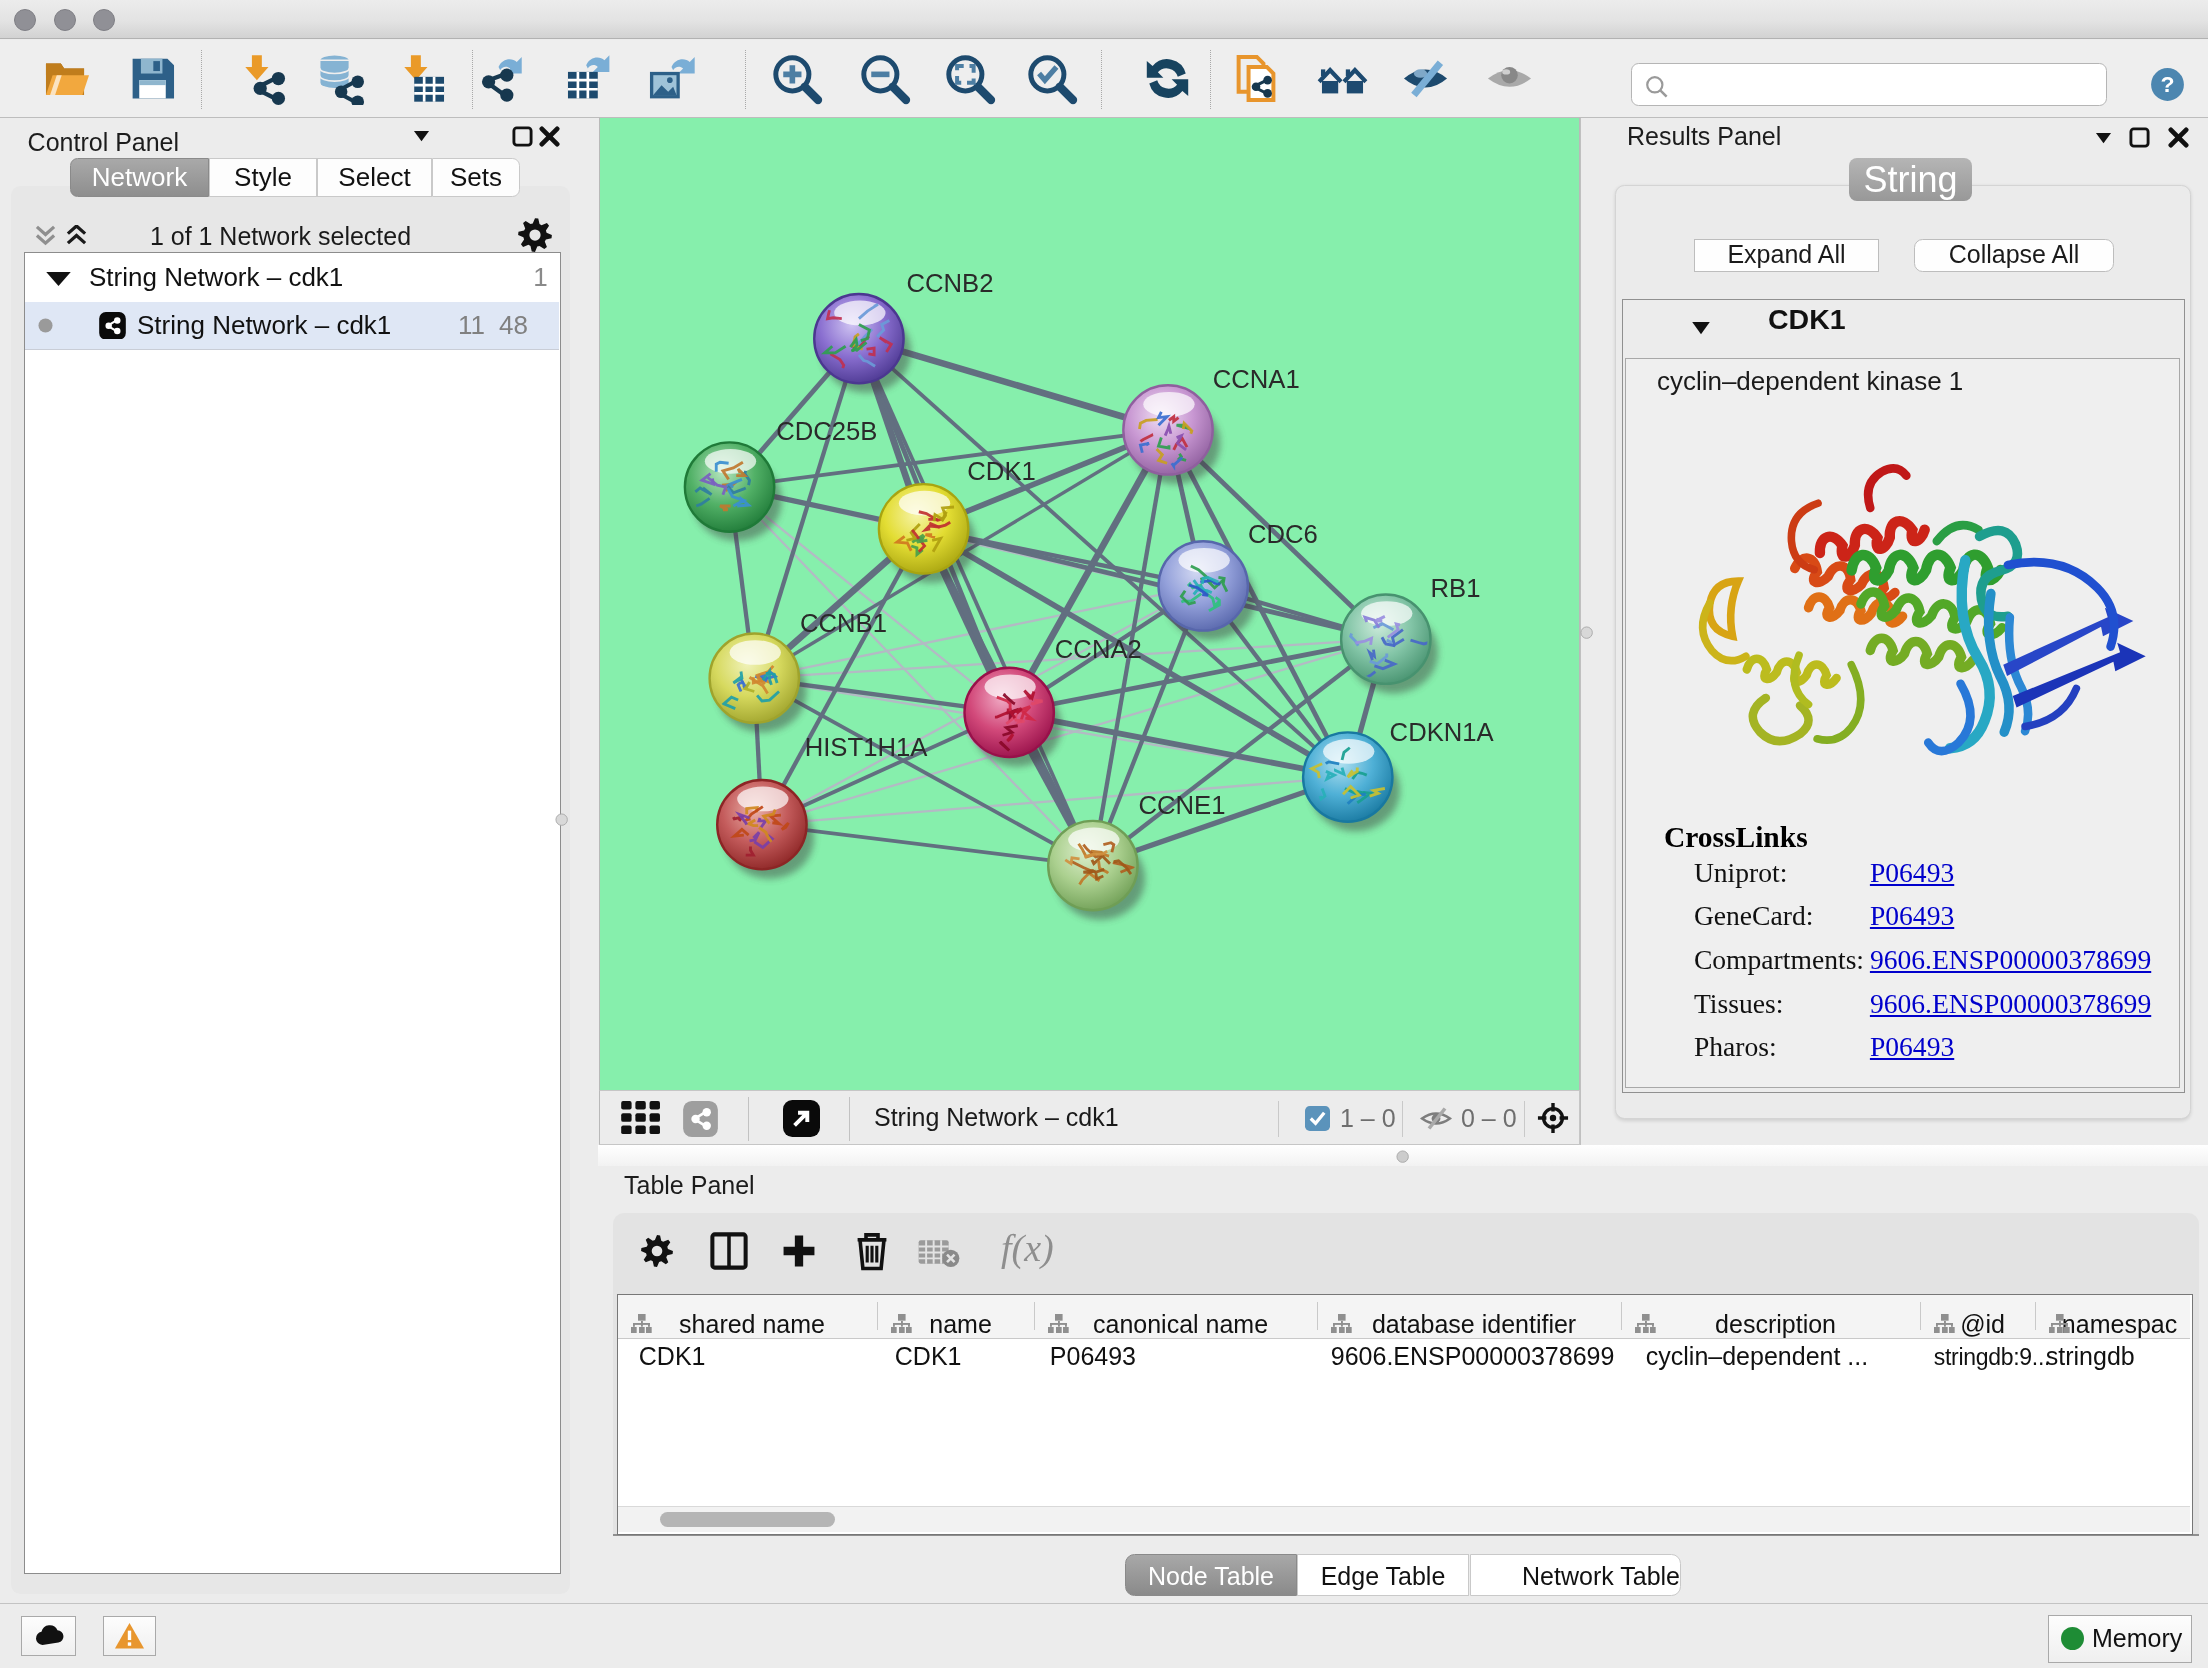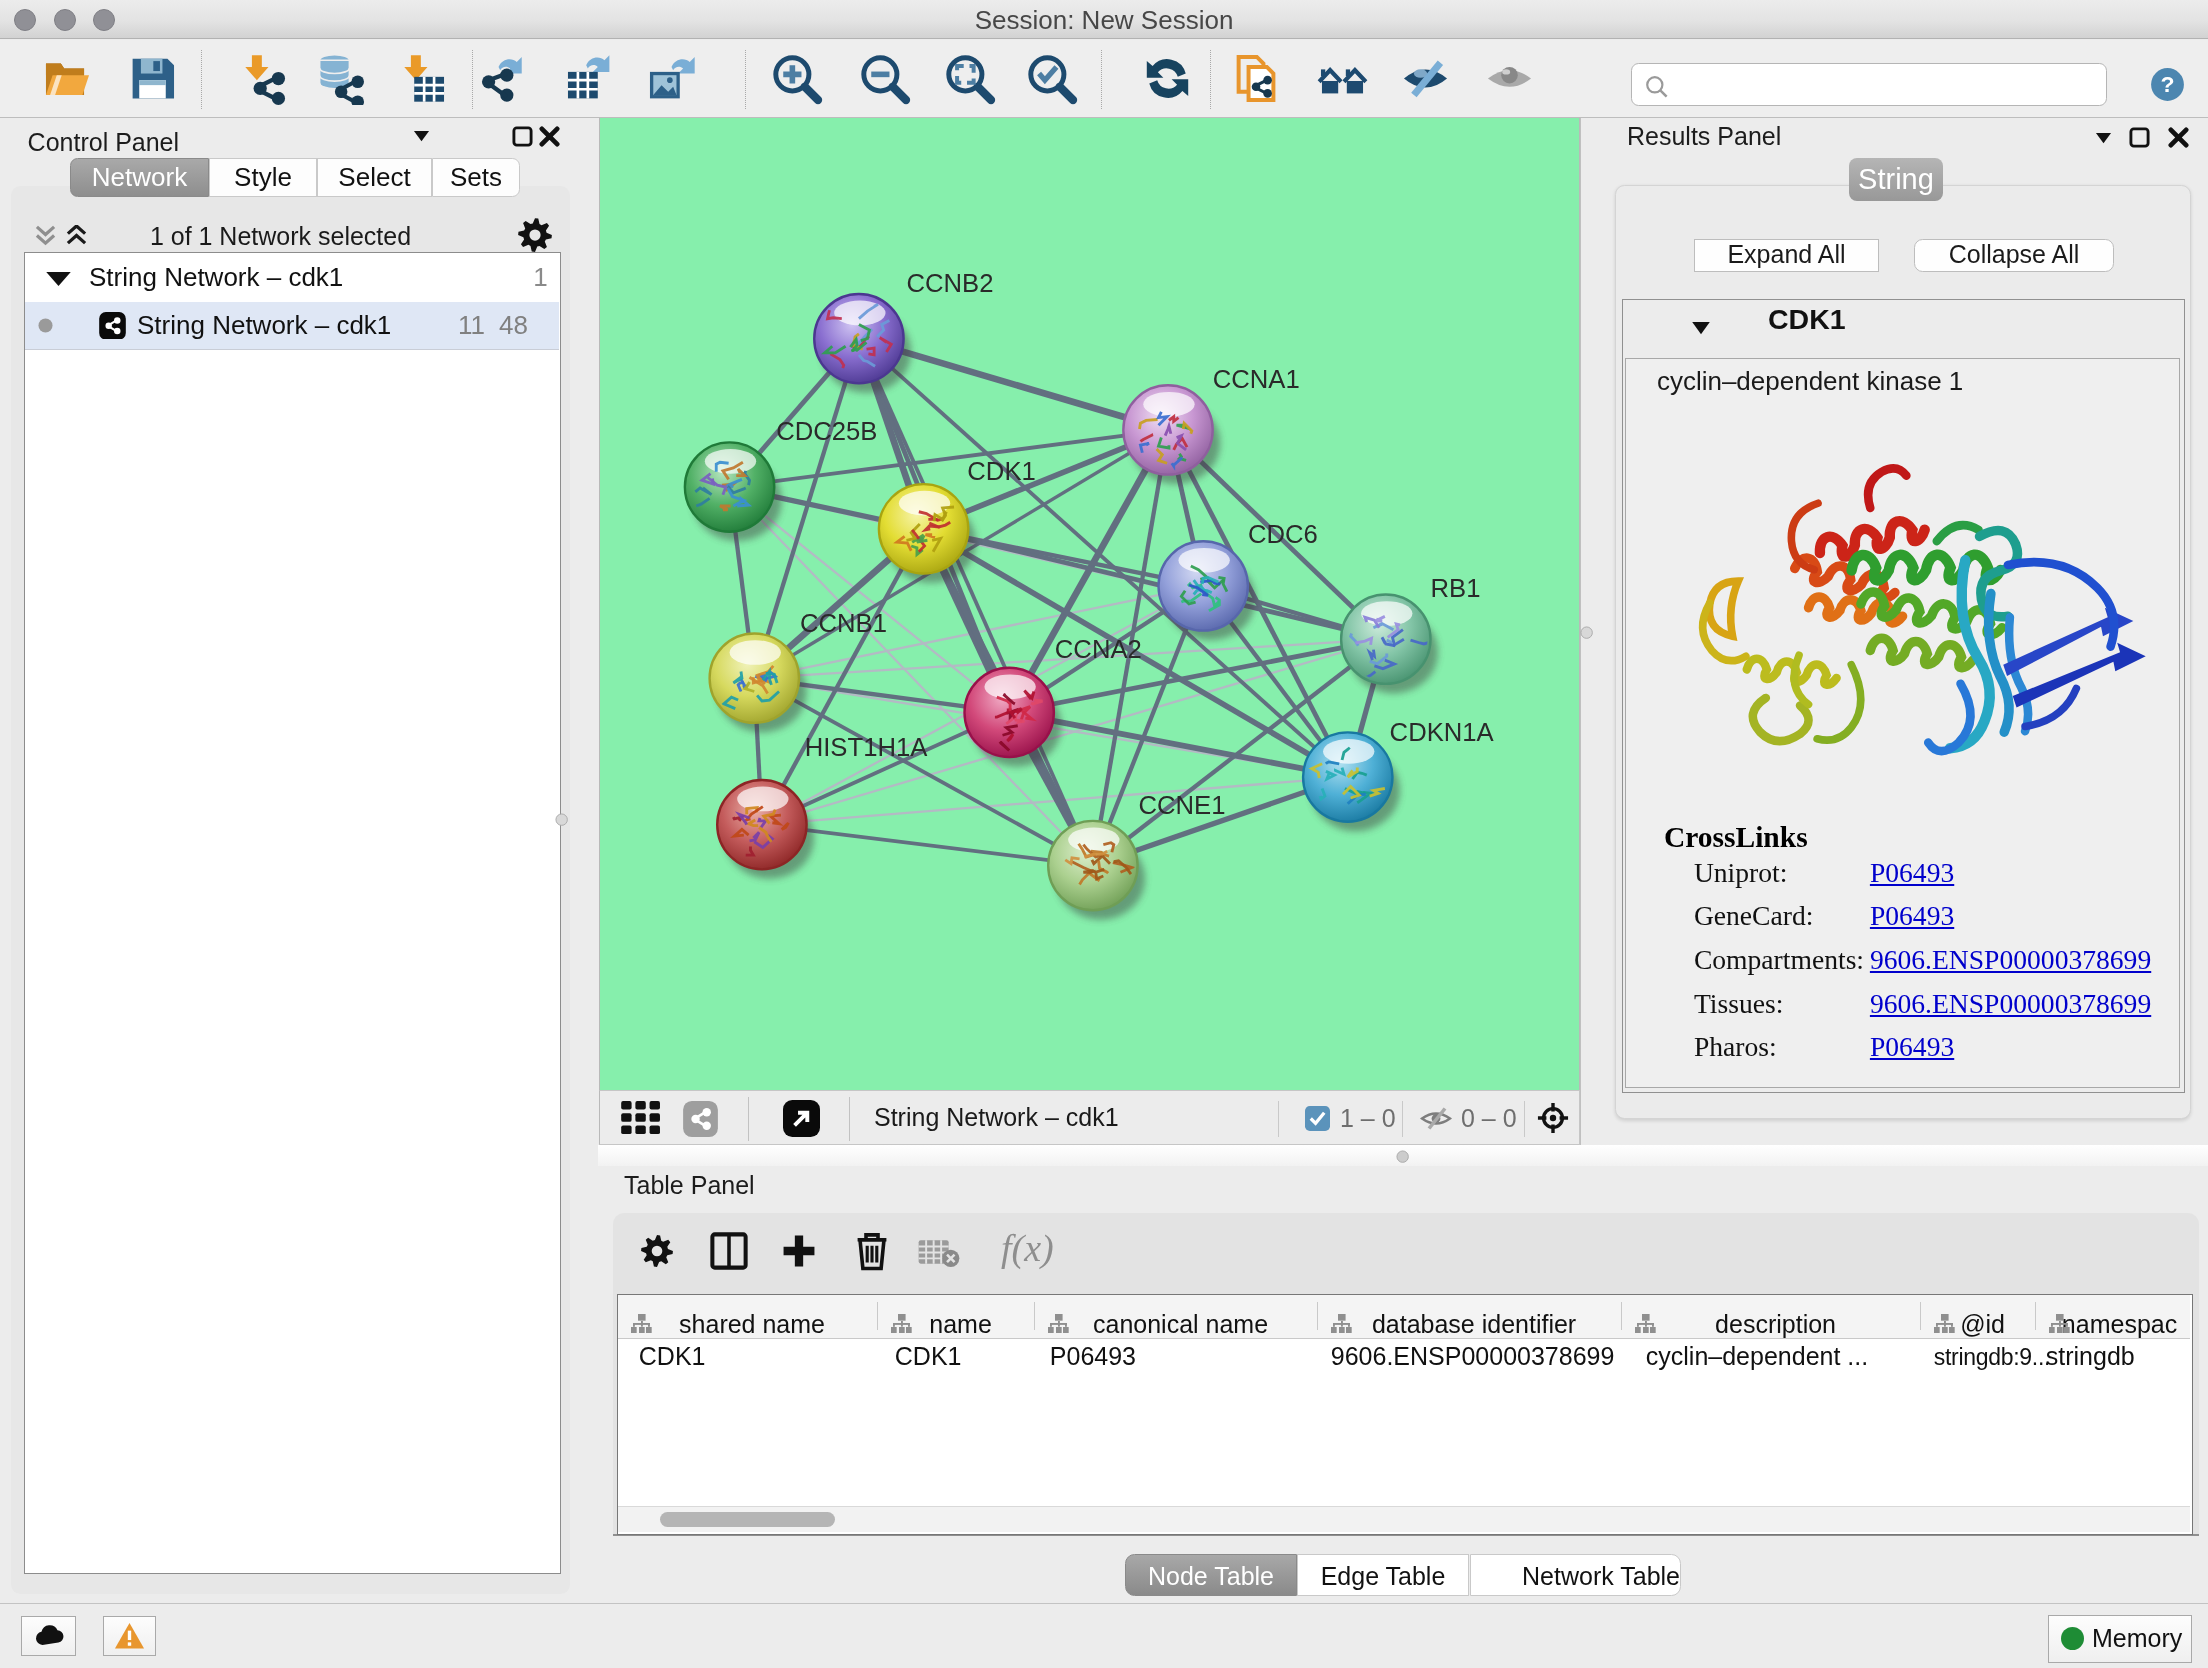--- a/index.html
+++ b/index.html
@@ -56,21 +56,20 @@
 #tscroll { position:absolute; left:0; top:211px; width:1572px; height:26px; background:#f2f2f2; border-top:1px solid #d9d9d9; }
 #tthumb { position:absolute; left:42px; top:4.8px; width:175px; height:15px; background:#b5b5b5; border-radius:7.6px; }
 .ttab { position:absolute; top:388px; width:172px; height:42px; font-size:25px; text-align:center; line-height:42px; }
 </style>
 </head>
 <body>
 <div class="abs" id="titlebar">
   <div class="tl" style="left:14.3px;"></div>
   <div class="tl" style="left:54px;"></div>
   <div class="tl" style="left:93px;"></div>
-  <div id="title">Session: New Session</div>
 </div>
 <div class="abs" id="toolbar">
   <div class="tsep" style="left:201px;"></div>
   <div class="tsep" style="left:472px;"></div>
   <div class="tsep" style="left:745px;"></div>
   <div class="tsep" style="left:1101px;"></div>
   <div class="tsep" style="left:1210px;"></div>
 
   <svg class="ticon" style="left:41px;" viewBox="0 0 32 32">
     <path d="M3 7 h9 l2 3 h12 v4 H3 z" fill="#a96a12"></path>
@@ -699,21 +698,21 @@
   <svg style="position:absolute;left:514px;top:13.3px;width:17px;height:13.3px;" viewBox="0 0 18 14">
       <path d="M1 2 h16 l-8 11 z" fill="#111"></path>
     </svg>
   <svg style="position:absolute;left:548px;top:8.6px;width:21px;height:21px;" viewBox="0 0 22 22">
       <rect x="2" y="2" width="18" height="18" rx="3" fill="none" stroke="#111" stroke-width="3"></rect>
     </svg>
   <svg style="position:absolute;left:587px;top:8.6px;width:21px;height:21px;" viewBox="0 0 22 22">
       <path d="M3 3 L19 19 M19 3 L3 19" stroke="#111" stroke-width="5" stroke-linecap="round"></path>
     </svg>
   <div style="position:absolute;left:34px;top:67px;width:576px;height:934px;background:#ebebeb;border:1px solid #d4d4d4;border-radius:9.5px;box-shadow:0 1.9px 3.8px rgba(0,0,0,0.12);"></div>
-  <div style="position:absolute;left:268px;top:40px;width:94px;height:43px;background:linear-gradient(#b5b5b5,#989898);border-radius:8px;color:#ffffff;font-size:29px;text-align:center;line-height:43px;">String</div>
+  <div style="position:absolute;left:268px;top:40px;width:123px;height:43px;background:linear-gradient(#b5b5b5,#989898);border-radius:8px;color:#ffffff;font-size:36px;text-align:center;line-height:43px;">String</div>
   <div style="position:absolute;left:113px;top:121px;width:185px;height:33px;background:#fefefe;border:1.9px solid #bdbdbd;border-radius:0;font-size:25px;color:#1a1a1a;text-align:center;line-height:29.5px;">Expand All</div>
   <div style="position:absolute;left:333px;top:121px;width:200px;height:33px;background:#fefefe;border:1.9px solid #bdbdbd;border-radius:8.6px;font-size:25px;color:#1a1a1a;text-align:center;line-height:29.5px;">Collapse All</div>
   <div style="position:absolute;left:41px;top:181px;width:563px;height:794px;background:#ececec;border:1.9px solid #909090;">
     <svg style="position:absolute;left:68px;top:21px;width:20px;height:14.3px;" viewBox="0 0 18 13">
         <path d="M1 1 h16 l-8 11 z" fill="#111"></path>
       </svg>
     <div style="position:absolute;left:145px;top:2.9px;font-size:28.5px;font-weight:bold;color:#111;">CDK1</div>
     <div style="position:absolute;left:1.9px;top:58px;width:555px;height:730px;background:#efefef;border:1px solid #a8a8a8;">
       <div style="position:absolute;left:31px;top:6.7px;font-size:26px;color:#1a1a1a;">cyclin–dependent kinase 1</div>
       <svg style="position:absolute;left:49px;top:92px;width:477px;height:321px;" viewBox="0 0 501 338">

